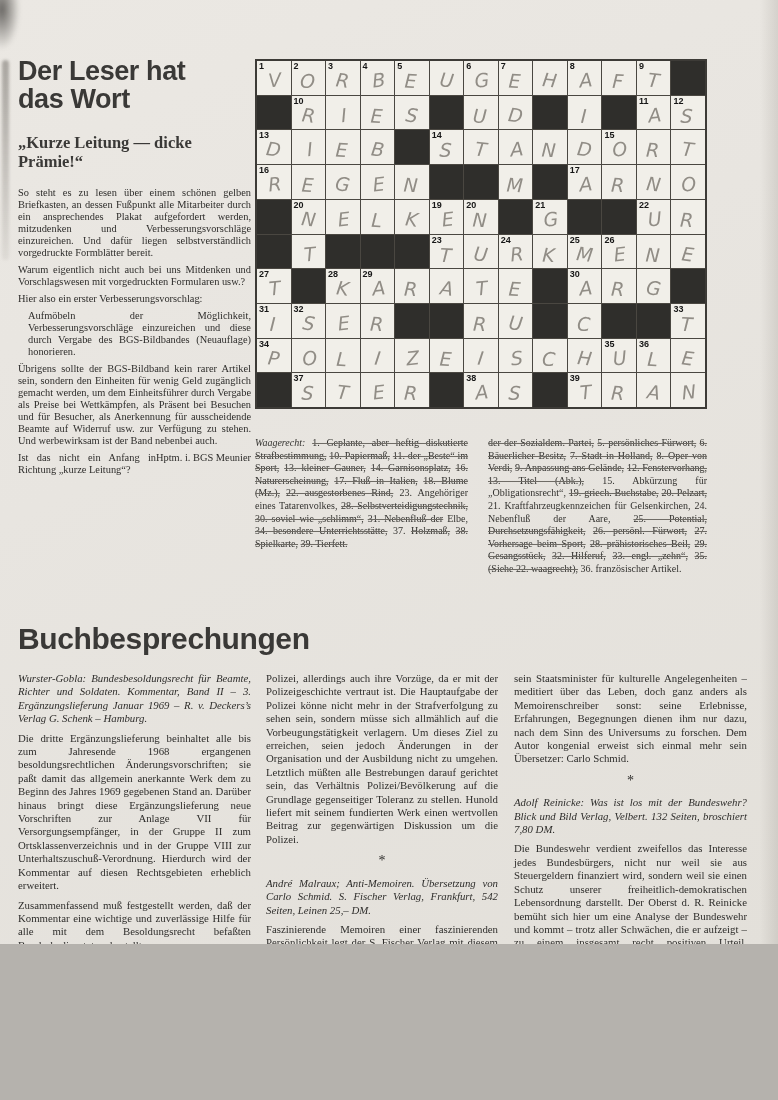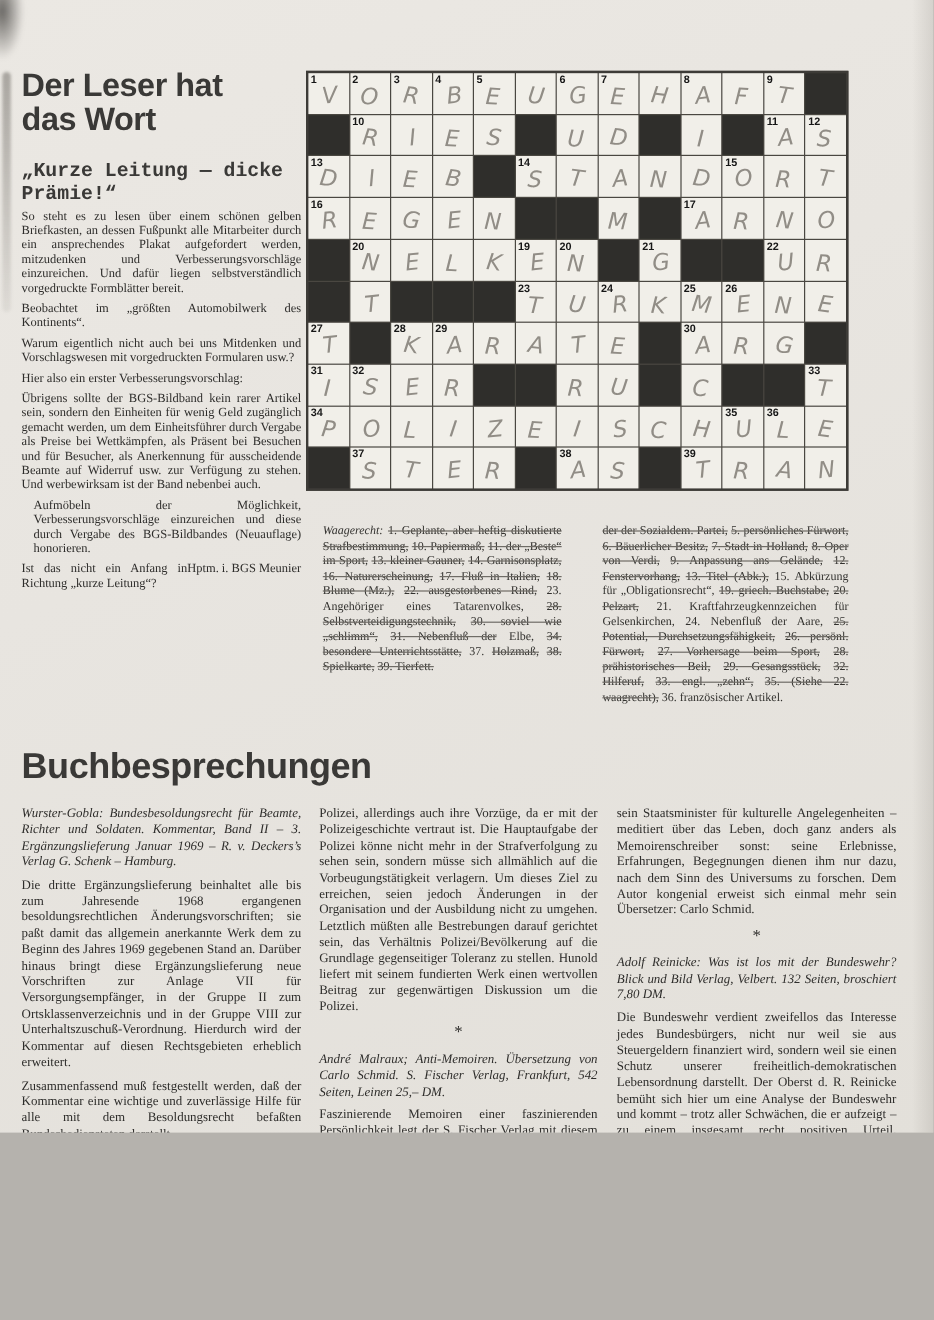--- a/index.html
+++ b/index.html
@@ -10,21 +10,21 @@
   }
   
   .artifact{position:absolute;pointer-events:none;}
   .corner-blob{left:-6px;top:-8px;width:26px;height:58px;background:radial-gradient(ellipse at 30% 30%,rgba(60,58,55,.75),rgba(60,58,55,0) 70%);filter:blur(2px);}
   .edge-streak{left:2px;top:60px;width:7px;height:200px;background:linear-gradient(to bottom,rgba(90,86,80,.45),rgba(90,86,80,.08));filter:blur(1.5px);border-radius:4px;}
   .right-shade{right:0;top:0;width:18px;height:1100px;background:linear-gradient(to right,rgba(120,115,108,0),rgba(120,115,108,.18));}
 
   
   .reader-col{position:absolute;left:18px;top:57px;width:233px;}
   .big-title{font-family:"Liberation Sans",sans-serif;font-weight:bold;font-size:27px;line-height:28px;letter-spacing:-.4px;color:#3a3937;margin:0 0 20px 0;}
-  .letter-headline{font-family:Liberation Mono, monospace;font-weight:bold;font-size:16.5px;line-height:19px;color:#3a3937;margin:0 0 4px 0;}
+  .letter-headline{font-family:Liberation Serif, serif;font-weight:bold;font-size:16.5px;line-height:19px;color:#3a3937;margin:0 0 16px 0;}
   .reader-col .para{font-size:10.4px;line-height:12px;text-align:justify;margin:0 0 5px 0;}
   .reader-col .para.indent{margin-left:10px;}
   .sig-line{font-size:10.4px;line-height:12px;text-align:justify;margin:0;}
   .sig{float:right;}
 
   
   .crossword{
     position:absolute;left:255px;top:59px;width:452px;height:350px;
     background:#4a4741;border:2px solid #3d3b37;box-sizing:border-box;
     display:grid;grid-template-columns:repeat(13,1fr);grid-template-rows:repeat(10,1fr);
@@ -40,21 +40,21 @@
     font-size:19px;color:#918d86;
   }
   .cw-letter.r1{transform:rotate(-6deg) translate(1px,0);}
   .cw-letter.r2{transform:rotate(3deg) translate(-1px,1px);}
   .cw-letter.r3{transform:rotate(7deg);}
 
   
   .clues{position:absolute;top:437px;font-size:10px;line-height:12.6px;text-align:justify;color:#33322f;}
   .clues-left{left:255px;width:213px;}
   .clues-right{left:488px;width:219px;}
-  .clues p{margin:0 0 13px 14px;}
+  .clues p{margin:0 0 13px 0;}
   .lead-in{font-style:italic;}
   .struck{text-decoration:line-through;text-decoration-color:#6f6c66;}
 
   
   .reviews-header{position:absolute;left:18px;top:622px;margin:0;font-family:"Liberation Sans",sans-serif;font-weight:bold;font-size:30px;letter-spacing:-.4px;color:#3a3937;}
   .review-col{position:absolute;top:672px;width:233px;font-size:10.8px;line-height:13.4px;text-align:justify;}
   .col1{left:18px;}
   .col2{left:266px;width:232px;}
   .col3{left:514px;}
   .review-col .para{margin:0 0 6px 0;}
@@ -69,25 +69,24 @@
 <div class="page">
   <div class="artifact corner-blob"></div>
   <div class="artifact edge-streak"></div>
   <div class="artifact right-shade"></div>
 
   <div class="reader-col">
     <h1 class="big-title"><span>Der Leser hat</span><br><span>das Wort</span></h1>
     <h2 class="letter-headline"><span>„Kurze Leitung — dicke</span><br><span>Prämie!“</span></h2>
     <div>
         <p class="para">So steht es zu lesen über einem schönen gelben Briefkasten, an dessen Fußpunkt alle Mitarbeiter durch ein ansprechendes Plakat aufgefordert werden, mitzudenken und Verbesserungsvorschläge einzureichen. Und dafür liegen selbstverständlich vorgedruckte Formblätter bereit.</p>
-        <p class="para">Beobachtet im „größten Automobilwerk des Kontinents“.</p>
         <p class="para">Warum eigentlich nicht auch bei uns Mitdenken und Vorschlagswesen mit vorgedruckten Formularen usw.?</p>
         <p class="para">Hier also ein erster Verbesserungsvorschlag:</p>
+        <p class="para indent">Aufmöbeln der Möglichkeit, Verbesserungsvorschläge einzureichen und diese durch Vergabe des BGS-Bildbandes (Neuauflage) honorieren.</p>
         <p class="para">Übrigens sollte der BGS-Bildband kein rarer Artikel sein, sondern den Einheiten für wenig Geld zugänglich gemacht werden, um dem Einheitsführer durch Vergabe als Preise bei Wettkämpfen, als Präsent bei Besuchen und für Besucher, als Anerkennung für ausscheidende Beamte auf Widerruf usw. zur Verfügung zu stehen. Und werbewirksam ist der Band nebenbei auch.</p>
-        <p class="para indent">Aufmöbeln der Möglichkeit, Verbesserungsvorschläge einzureichen und diese durch Vergabe des BGS-Bildbandes (Neuauflage) honorieren.</p>
       </div>
     <p class="sig-line"><span class="sig">Hptm. i. BGS Meunier</span><span>Ist das nicht ein Anfang in Richtung „kurze Leitung“?</span></p>
   </div>
 
   <div class="crossword" id="crossword">
       <div class="cw-cell">
         <span class="cw-num">1</span>
         <span class="cw-letter r1">V</span>
       </div>
       <div class="cw-cell">

